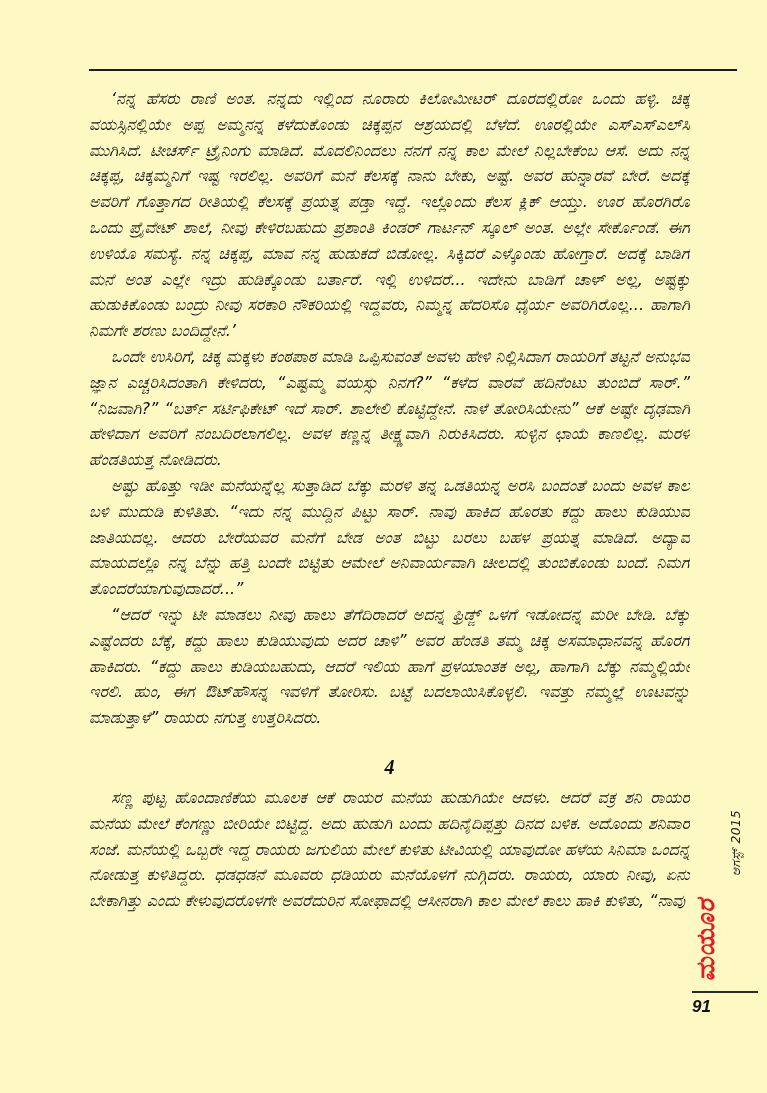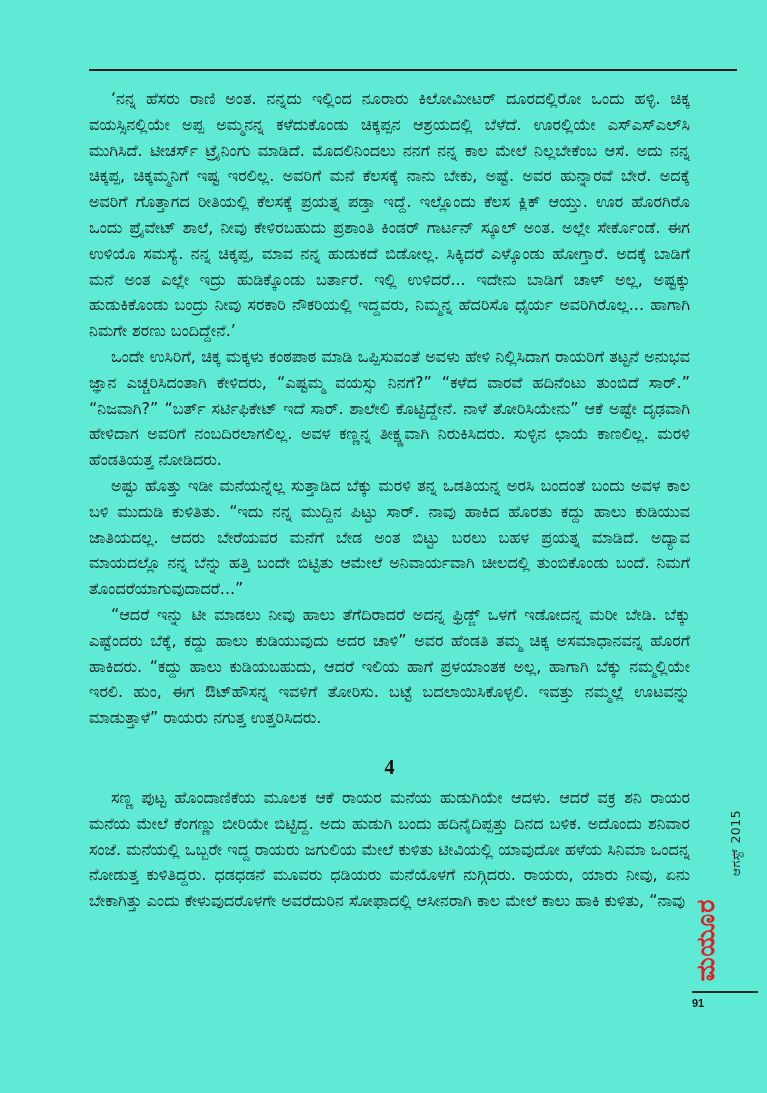--- a/index.html
+++ b/index.html
@@ -1,22 +1,23 @@
 <!DOCTYPE html>
 <html lang="kn"><head>
 <meta charset="utf-8">
 <style>
   html, body { margin: 0; padding: 0; background: #ffffff; }
   .page {
     position: relative;
     width: 767px;
     height: 1093px;
-    background: #5eead4;
+    background: #fef9c3;
     overflow: hidden;
     font-family: "DejaVu Sans", sans-serif;
+    font-style: italic;
   }
   .top-rule {
     position: absolute;
     left: 89px;
     top: 69px;
     width: 648px;
     height: 2px;
     background: #1c1c1c;
   }
   .body-text {
@@ -73,21 +74,21 @@
     top: 991px;
     width: 66px;
     height: 2px;
     background: #2a2a2a;
   }
   .page-number {
     position: absolute;
     left: 692px;
     top: 997px;
     font-family: "Liberation Sans", sans-serif;
-    font-size: 11px;
+    font-size: 17px;
     font-weight: bold;
     color: #111111;
   }
 </style>
 </head>
 <body>
 
 <div class="page">
 
   <div class="top-rule"></div>

